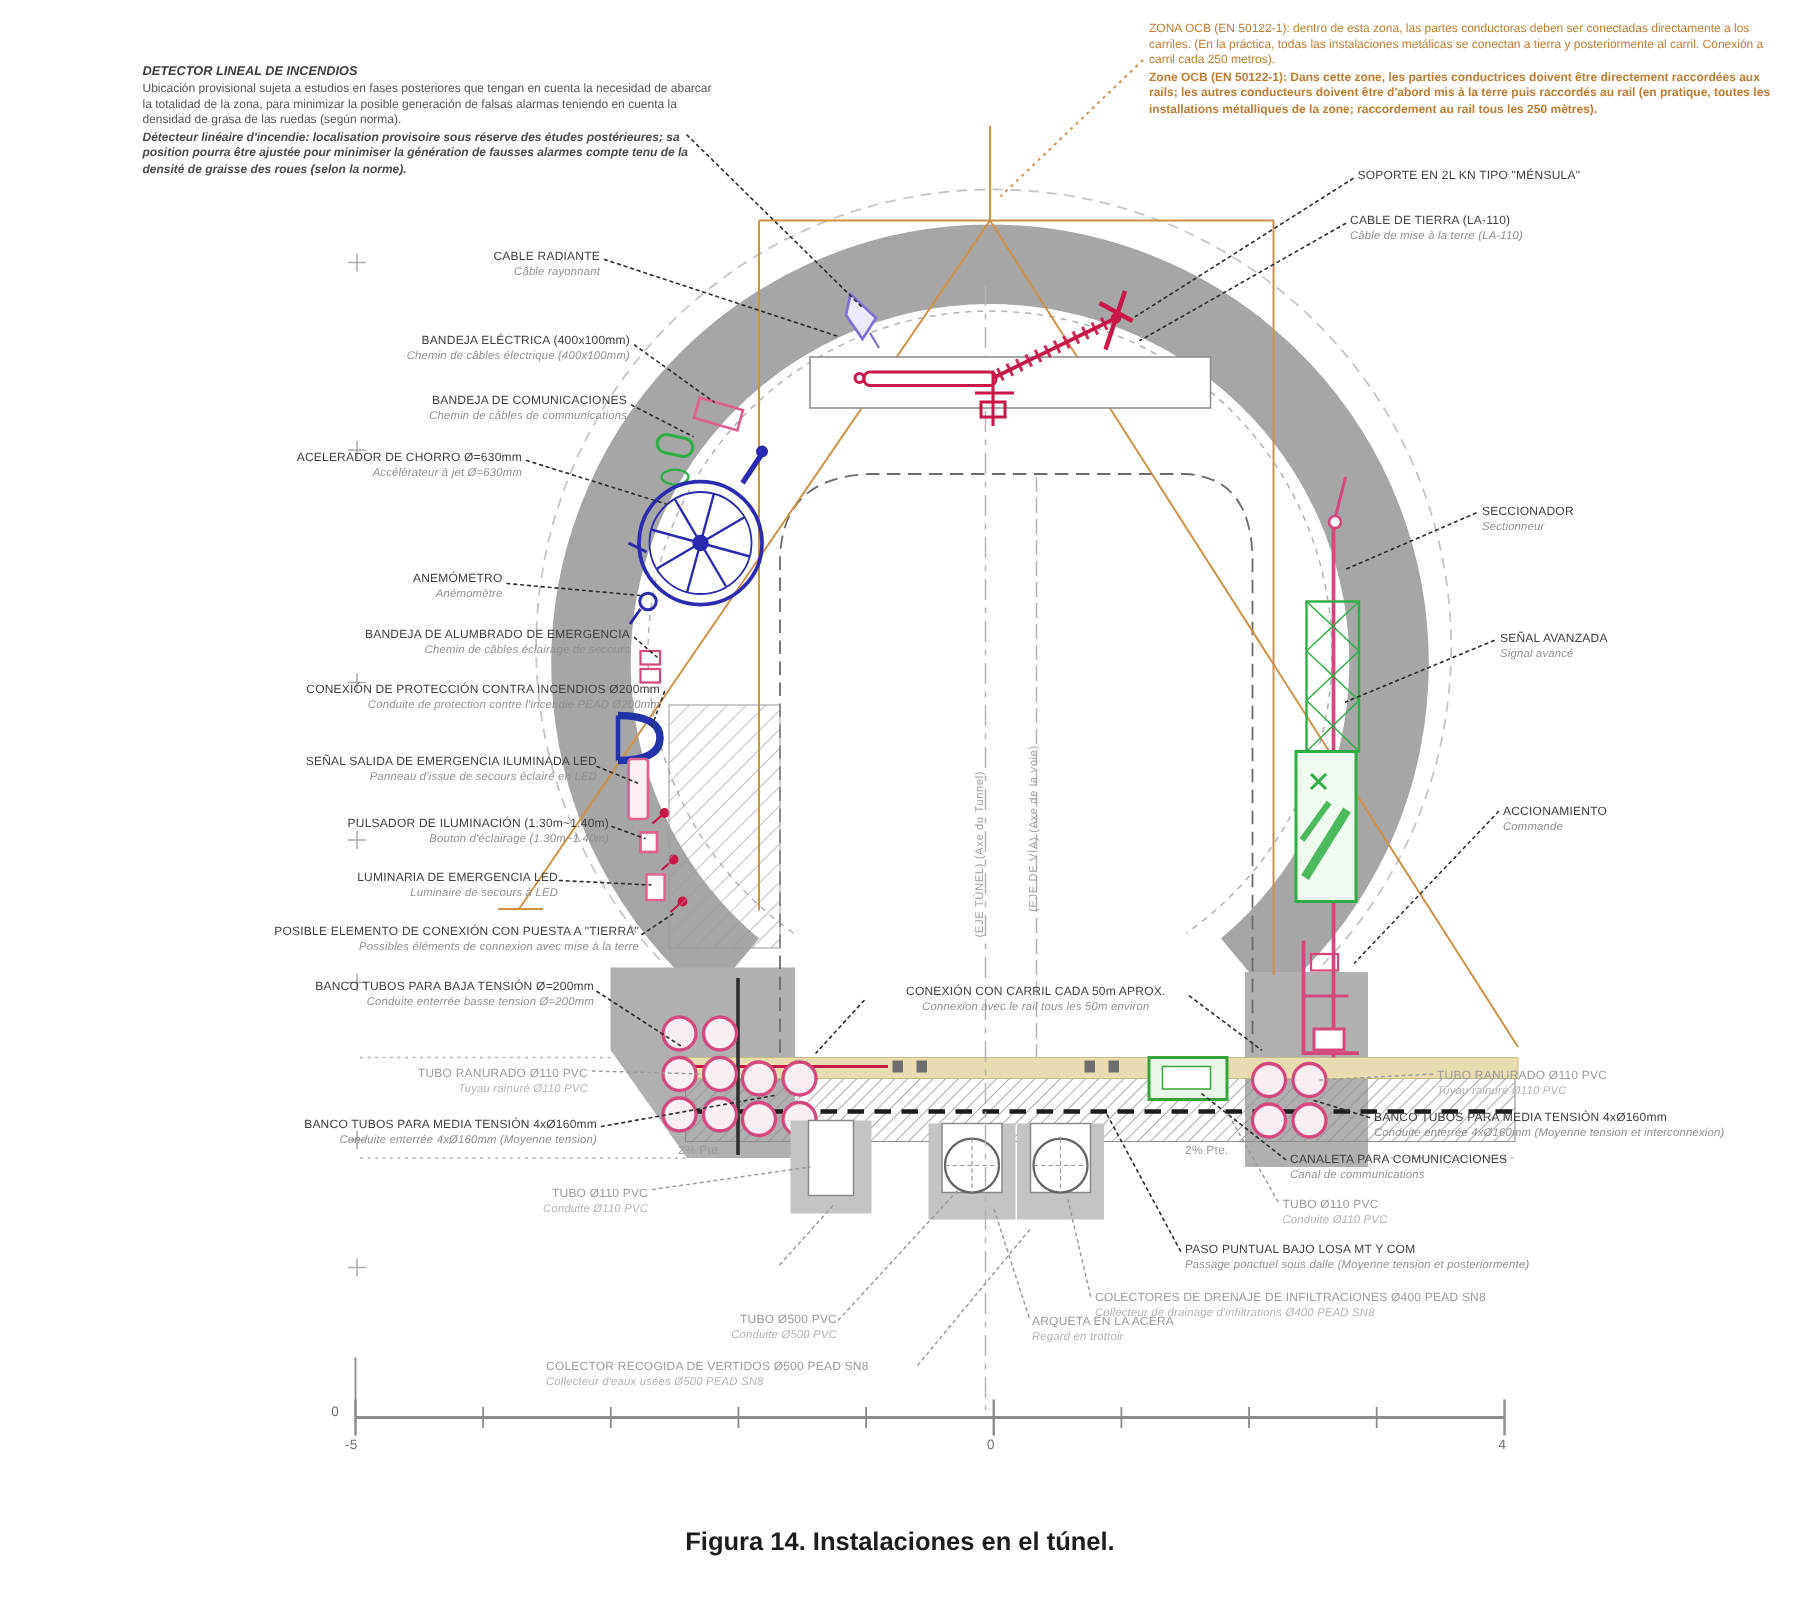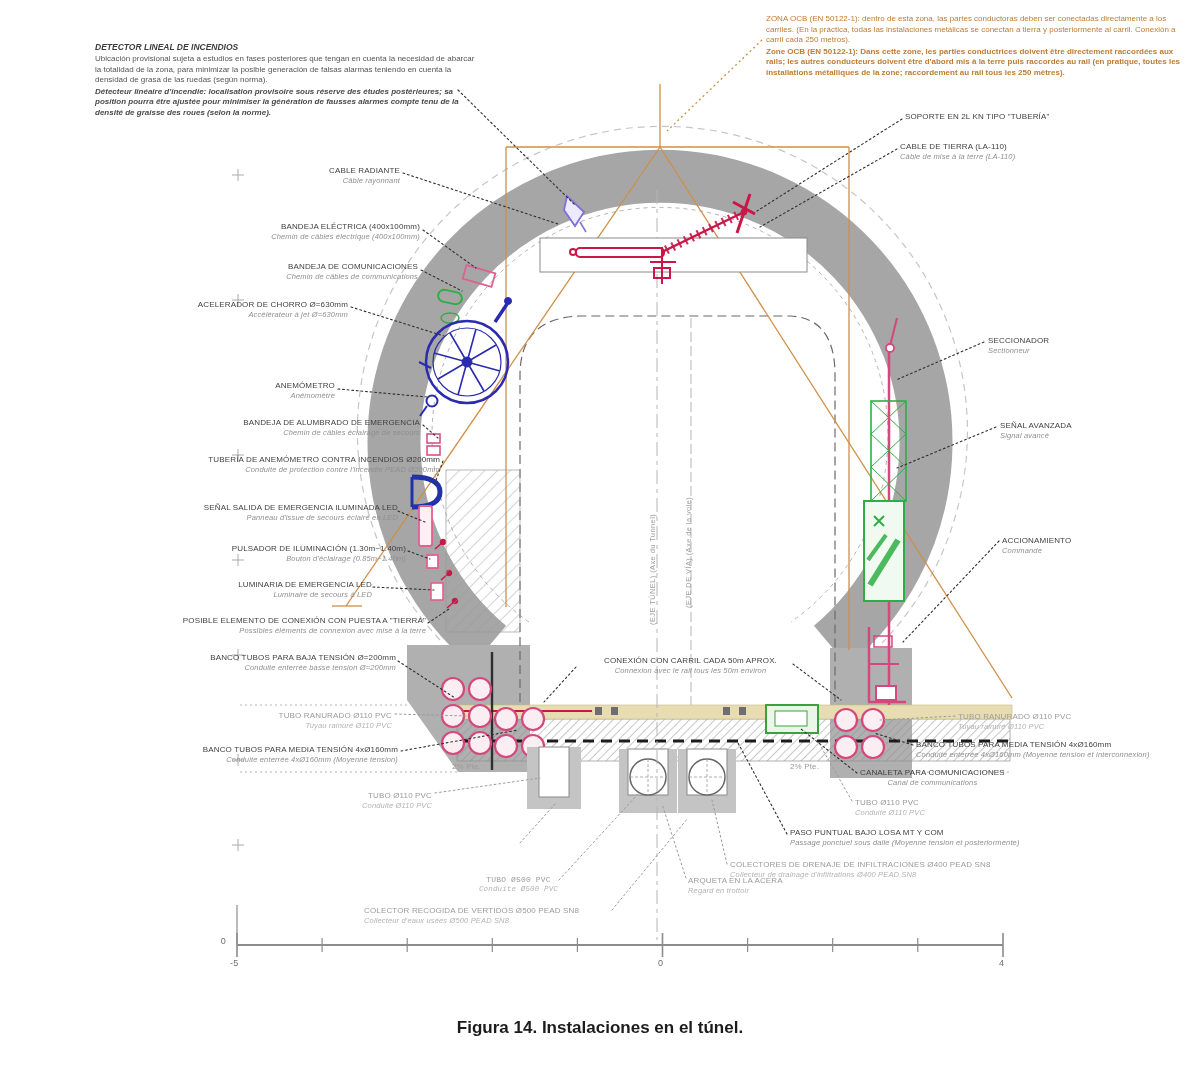--- a/index.html
+++ b/index.html
@@ -277,30 +277,30 @@
       </div>
       <div class="label t-dark" style="right: 865px; text-align: right; top: 381px;">
         <span class="es">ANEMÓMETRO</span>
         <span class="fr">Anémomètre</span>
       </div>
       <div class="label t-dark" style="right: 780px; text-align: right; top: 418px;">
         <span class="es">BANDEJA DE ALUMBRADO DE EMERGENCIA</span>
         <span class="fr">Chemin de câbles éclairage de secours</span>
       </div>
       <div class="label t-dark" style="right: 760px; text-align: right; top: 455px;">
-        <span class="es">TUBERÍA DE ANEMÓMETRO CONTRA INCENDIOS Ø200mm</span>
+        <span class="es">CONEXIÓN DE PROTECCIÓN CONTRA INCENDIOS Ø200mm</span>
         <span class="fr">Conduite de protection contre l'incendie PEAD Ø200mm</span>
       </div>
       <div class="label t-dark" style="right: 802px; text-align: right; top: 503px;">
         <span class="es">SEÑAL SALIDA DE EMERGENCIA ILUMINADA LED</span>
         <span class="fr">Panneau d'issue de secours éclairé en LED</span>
       </div>
       <div class="label t-dark" style="right: 794px; text-align: right; top: 544px;">
         <span class="es">PULSADOR DE ILUMINACIÓN (1.30m~1.40m)</span>
-        <span class="fr">Bouton d'éclairage (0.85m~1.40m)</span>
+        <span class="fr">Bouton d'éclairage (1.30m~1.40m)</span>
       </div>
       <div class="label t-dark" style="right: 828px; text-align: right; top: 580px;">
         <span class="es">LUMINARIA DE EMERGENCIA LED</span>
         <span class="fr">Luminaire de secours à LED</span>
       </div>
       <div class="label t-dark" style="right: 774px; text-align: right; top: 616px;">
         <span class="es">POSIBLE ELEMENTO DE CONEXIÓN CON PUESTA A "TIERRA"</span>
         <span class="fr">Possibles éléments de connexion avec mise à la terre</span>
       </div>
       <div class="label t-dark" style="right: 804px; text-align: right; top: 653px;">
@@ -312,34 +312,34 @@
         <span class="fr">Tuyau rainuré Ø110 PVC</span>
       </div>
       <div class="label t-dark" style="right: 802px; text-align: right; top: 745px;">
         <span class="es">BANCO TUBOS PARA MEDIA TENSIÓN 4xØ160mm</span>
         <span class="fr">Conduite enterrée 4xØ160mm (Moyenne tension)</span>
       </div>
       <div class="label t-faint" style="right: 768px; text-align: right; top: 791px;">
         <span class="es">TUBO Ø110 PVC</span>
         <span class="fr">Conduite Ø110 PVC</span>
       </div>
-      <div class="label t-faint" style="right: 642px; text-align: center; top: 875px; font-family: Liberation Mono, monospace;">
+      <div class="label t-faint" style="right: 642px; text-align: right; top: 875px;">
         <span class="es">TUBO Ø500 PVC</span>
         <span class="fr">Conduite Ø500 PVC</span>
       </div>
       <div class="label t-faint" style="left: 364px; top: 906px;">
         <span class="es">COLECTOR RECOGIDA DE VERTIDOS Ø500 PEAD SN8</span>
         <span class="fr">Collecteur d'eaux usées Ø500 PEAD SN8</span>
       </div>
       <div class="label t-dark" style="left: 604px; top: 656px; text-align: center;">
         <span class="es">CONEXIÓN CON CARRIL CADA 50m APROX.</span>
         <span class="fr">Connexion avec le rail tous les 50m environ</span>
       </div>
       <div class="label t-dark" style="left: 905px; top: 112px;">
-        <span class="es">SOPORTE EN 2L KN TIPO "TUBERÍA"</span>
+        <span class="es">SOPORTE EN 2L KN TIPO "MÉNSULA"</span>
       </div>
       <div class="label t-dark" style="left: 900px; top: 142px;">
         <span class="es">CABLE DE TIERRA (LA-110)</span>
         <span class="fr">Câble de mise à la terre (LA-110)</span>
       </div>
       <div class="label t-dark" style="left: 988px; top: 336px;">
         <span class="es">SECCIONADOR</span>
         <span class="fr">Sectionneur</span>
       </div>
       <div class="label t-dark" style="left: 1000px; top: 421px;">
@@ -351,21 +351,21 @@
         <span class="fr">Commande</span>
       </div>
       <div class="label t-faint" style="left: 958px; top: 712px;">
         <span class="es">TUBO RANURADO Ø110 PVC</span>
         <span class="fr">Tuyau rainuré Ø110 PVC</span>
       </div>
       <div class="label t-dark" style="left: 916px; top: 740px;">
         <span class="es">BANCO TUBOS PARA MEDIA TENSIÓN 4xØ160mm</span>
         <span class="fr">Conduite enterrée 4xØ160mm (Moyenne tension et interconnexion)</span>
       </div>
-      <div class="label t-dark" style="left: 860px; top: 768px; text-align: center;">
+      <div class="label t-dark" style="left: 860px; top: 768px;">
         <span class="es">CANALETA PARA COMUNICACIONES</span>
         <span class="fr">Canal de communications</span>
       </div>
       <div class="label t-faint" style="left: 855px; top: 798px;">
         <span class="es">TUBO Ø110 PVC</span>
         <span class="fr">Conduite Ø110 PVC</span>
       </div>
       <div class="label t-dark" style="left: 790px; top: 828px;">
         <span class="es">PASO PUNTUAL BAJO LOSA MT Y COM</span>
         <span class="fr">Passage ponctuel sous dalle (Moyenne tension et posteriormente)</span>

